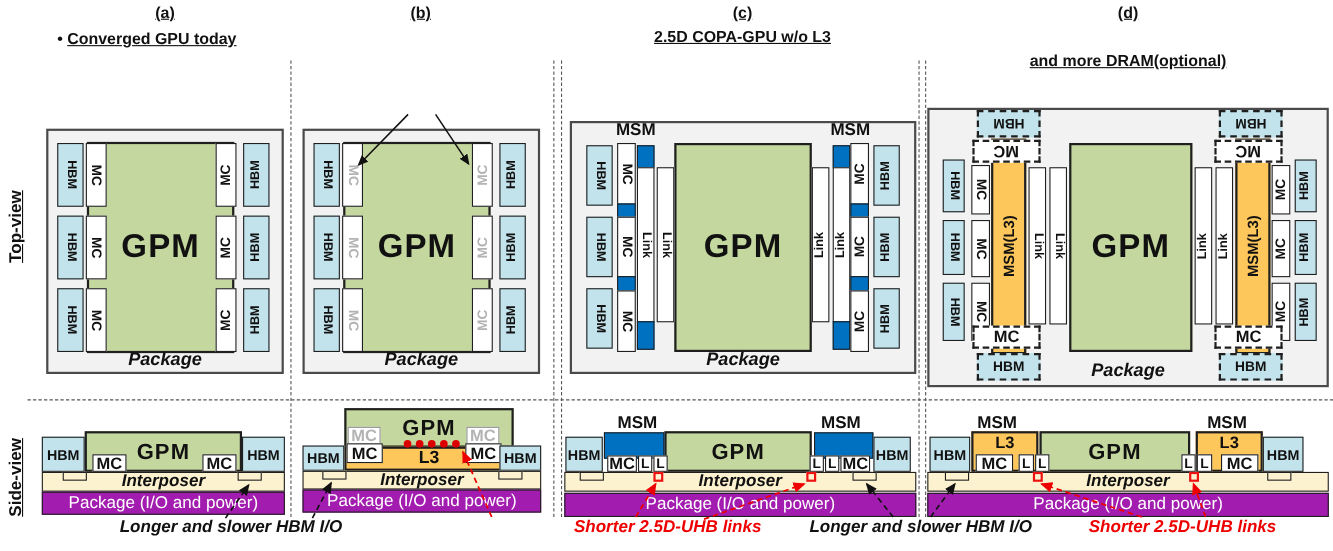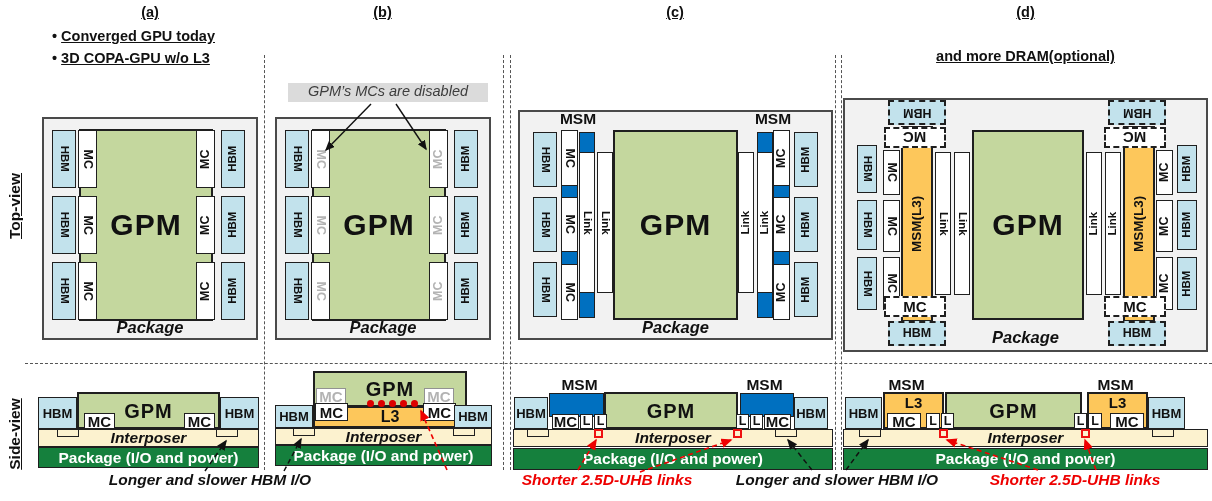--- a/index.html
+++ b/index.html
@@ -21,22 +21,22 @@
   .mcside { font-size:15px; }
   .linkd  { background:#fff; font-size:11.5px; }
   .blue   { background:#0070C0; border-width:1.6px; }
   .orange { background:#FDC75B; border-width:2px; }
   .l3v>span { transform:rotate(-90deg); font-size:13.5px; }
   .graytxt { color:#b3b3b3; }
   .grayb   { border-color:#929292; }
   .dashedb { border-style:dashed; border-width:2px; }
   .interp { background:#FCF2CF; border:1.8px solid #1f1f1f; font-style:italic;
             font-weight:700; font-size:15.5px; }
-  .pkgio  { background:#15803d; border:1.8px solid #1f1f1f; color:#fff;
-            font-weight:700; font-size:15.5px; }
+  .pkgio  { background:#a21caf; border:1.8px solid #1f1f1f; color:#fff;
+            font-weight:400; font-size:15.5px; }
   .notch  { background:#FCF2CF; border:1.5px solid #1f1f1f; }
   .redsq  { border:2px solid #EE1111; background:#FCF2CF; }
   .dotrow { position:absolute; display:flex; gap:4px; align-items:center; justify-content:center; }
   .dot    { width:7px; height:7px; border-radius:50%; background:#DD0000; }
   .ptitle { position:absolute; font-weight:700; font-size:14.5px; text-align:center;
             text-decoration:underline; white-space:nowrap; }
   .pkg-label { position:absolute; font-style:italic; font-weight:700; font-size:16.5px;
                text-align:center; }
   .msm-lbl { position:absolute; font-weight:700; font-size:15.5px; text-align:center; }
   .cap  { position:absolute; font-weight:700; font-style:italic; font-size:15.5px;
@@ -63,21 +63,20 @@
   <div class="vsep" style="left:264px;top:55px;height:415px"></div>
   <div class="vsep" style="left:503px;top:55px;height:415px"></div>
   <div class="vsep" style="left:510px;top:55px;height:415px"></div>
   <div class="vsep" style="left:835px;top:55px;height:415px"></div>
   <div class="vsep" style="left:841px;top:55px;height:415px"></div>
   <div class="hsep" style="left:25px;top:363px;width:1187px"></div>
 
   <div class="ptitle" style="left:42px;top:4px;width:216px">(a)</div>
   <div class="bullets" style="left:52px;top:25px">
     <div><span>•</span> <span class="u">Converged GPU today</span></div>
-    <div><span>•</span> <span class="u">3D COPA-GPU w/o L3</span></div>
   </div>
 
   <div class="blk pkg" style="left:42px;top:117px;width:216px;height:223px"></div>
   <div class="blk gpm" style="left:79px;top:129px;width:134px;height:192px">
       <span>GPM</span>
     </div>
   <div class="blk hbm v90" style="left:52px;top:130px;width:24px;height:58px">
       <span>HBM</span>
     </div>
   <div class="blk hbm v90" style="left:52px;top:196px;width:24px;height:58px">
@@ -133,21 +132,20 @@
   <div class="blk interp" style="left:38px;top:429px;width:221px;height:18px">
       <span>Interposer</span>
     </div>
   <div class="blk notch" style="left:57px;top:429px;width:22px;height:8px"></div>
   <div class="blk notch" style="left:216px;top:429px;width:22px;height:8px"></div>
   <div class="blk pkgio" style="left:38px;top:447px;width:221px;height:21px">
       <span>Package (I/O and  power)</span>
     </div>
 
   <div class="ptitle" style="left:270px;top:4px;width:225px">(b)</div>
-  <div class="annot" style="left:288px;top:83px;width:200px;height:19px">GPM’s MCs are disabled</div>
 
   <div class="blk pkg" style="left:275px;top:117px;width:216px;height:223px"></div>
   <div class="blk gpm" style="left:312px;top:129px;width:134px;height:192px">
       <span>GPM</span>
     </div>
   <div class="blk hbm v90" style="left:285px;top:130px;width:24px;height:58px">
       <span>HBM</span>
     </div>
   <div class="blk hbm v90" style="left:285px;top:196px;width:24px;height:58px">
       <span>HBM</span>
@@ -218,20 +216,21 @@
   <div class="blk interp" style="left:275px;top:428px;width:217px;height:17px">
       <span>Interposer</span>
     </div>
   <div class="blk notch" style="left:293px;top:428px;width:22px;height:8px"></div>
   <div class="blk notch" style="left:453px;top:428px;width:22px;height:8px"></div>
   <div class="blk pkgio" style="left:275px;top:445px;width:217px;height:21px">
       <span>Package (I/O and  power)</span>
     </div>
 
   <div class="ptitle" style="left:515px;top:4px;width:320px">(c)</div>
+  <div class="ptitle" style="left:515px;top:26px;width:320px">2.5D COPA-GPU w/o L3</div>
 
   <div class="blk pkg" style="left:518px;top:110px;width:315px;height:230px"></div>
   <div class="msm-lbl" style="left:553px;top:110px;width:50px">MSM</div>
   <div class="msm-lbl" style="left:748px;top:110px;width:50px">MSM</div>
   <div class="blk gpm" style="left:613px;top:130px;width:125px;height:190px">
       <span>GPM</span>
     </div>
   <div class="blk linkd v90" style="left:597px;top:152px;width:16px;height:141px">
       <span>Link</span>
     </div>

